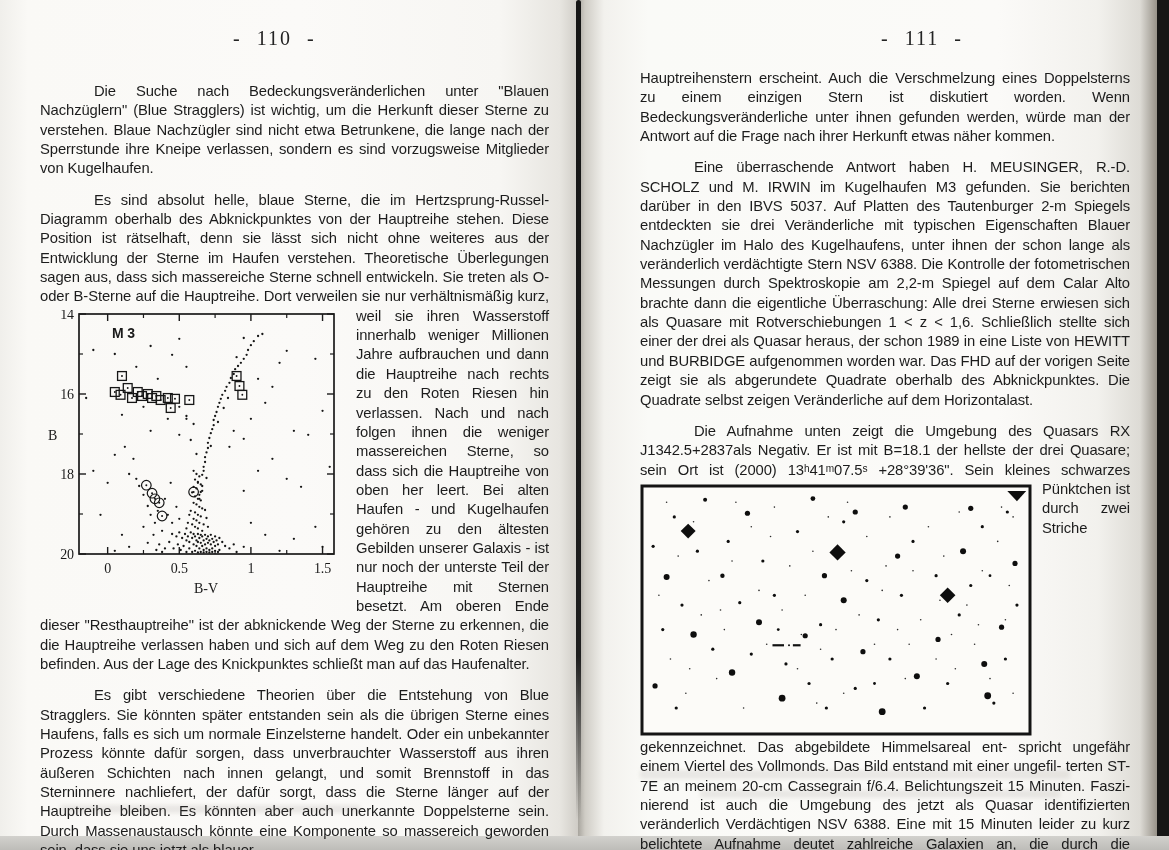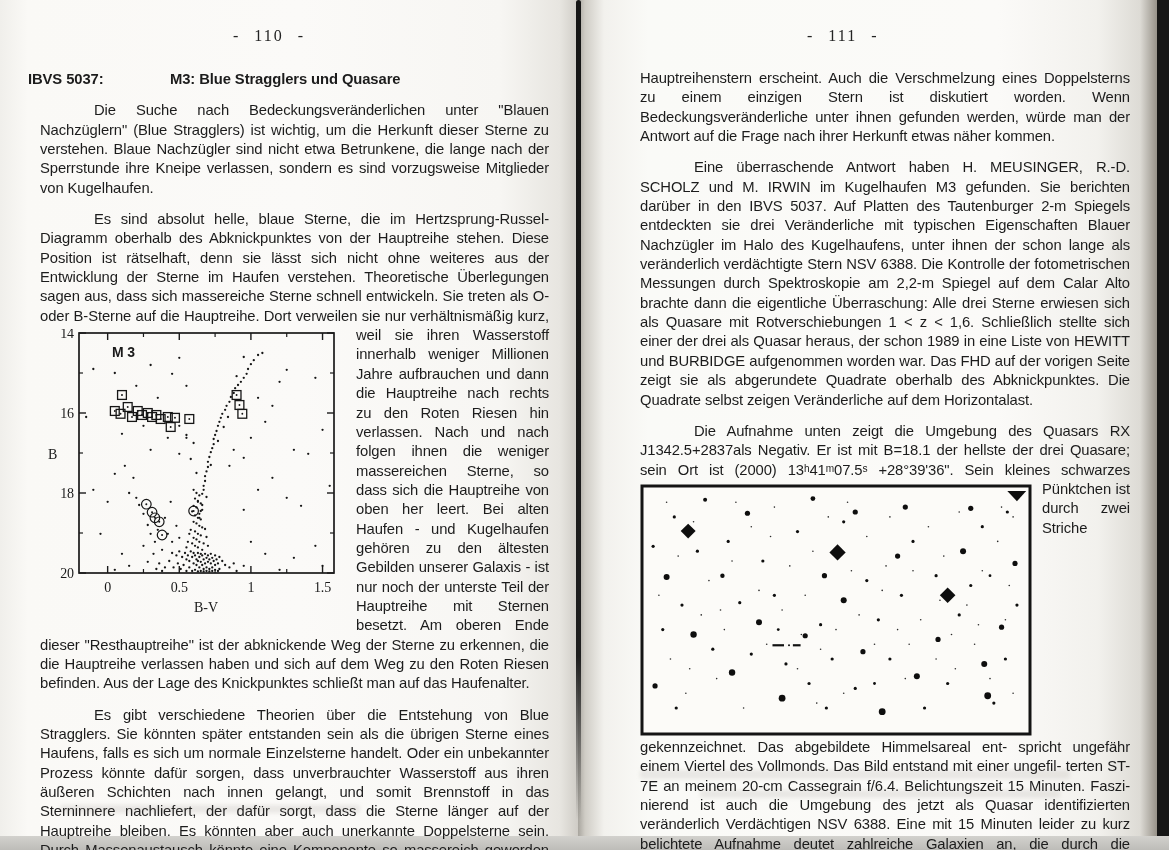--- a/index.html
+++ b/index.html
@@ -10,24 +10,24 @@
   .page{position:absolute;top:0;height:850px;}
   #left-page{left:0;width:578px;
     background:linear-gradient(90deg,#f0efeb 0px,#faf9f6 28px,#fbfaf8 300px,#f7f6f3 500px,#e7e5e0 560px,#cfccc6 578px);}
   #right-page{left:578px;width:579px;
     background:linear-gradient(90deg,#a8a59e 0px,#cfccc5 7px,#f2f1ed 26px,#fafaf7 70px,#fbfaf8 420px,#f2f1ed 520px,#dddbd5 562px,#979289 579px);}
   #seam-line{position:absolute;left:576px;top:0;width:5px;height:820px;
     background:linear-gradient(180deg,#151515 0%,#1e1e1e 80%,rgba(40,40,40,0) 100%);border-radius:3px;}
   #right-edge{position:absolute;left:1157px;top:0;width:12px;height:850px;background:#161616;}
   #bottom-strip{position:absolute;left:0;top:836px;width:1169px;height:14px;
     background:linear-gradient(180deg,#d2d1cd,#bdbcb8);}
-  .pageno{position:absolute;font-family:"Liberation Serif",serif;font-size:16px;
+  .pageno{position:absolute;font-family:"Liberation Serif",serif;font-size:20px;
     letter-spacing:2px;word-spacing:8px;color:#232323;}
   #pageno-110{left:233px;top:27px;}
-  #pageno-111{left:807px;top:27px;}
+  #pageno-111{left:881px;top:27px;}
   .textcol{position:absolute;font-size:14.8px;line-height:19.35px;color:#1c1c1c;
     text-align:justify;letter-spacing:-0.1px;}
   #left-col{left:28px;top:70px;width:533px;}
   #right-col{left:628px;top:57px;width:514px;}
   .heading{font-weight:bold;margin:0 0 9px 0;text-align:left;}
   .heading .hlabel{display:inline-block;width:142px;}
   p{margin:12px;}
   .indent{text-indent:54px;}
   .fig-float{float:left;width:312px;height:288px;margin:3px 4px 1px 0;}
   .img-float{float:left;width:392px;height:252px;margin:4px 10px 2px 0;}
@@ -43,23 +43,20 @@
 <div id="left-page" class="page"></div>
 <div id="right-page" class="page"></div>
 <div id="seam-line"></div>
 <div id="right-edge"></div>
 <div id="bottom-strip"></div>
 
 <div id="pageno-110" class="pageno">- 110 -</div>
 <div id="pageno-111" class="pageno">- 111 -</div>
 
 <div id="left-col" class="textcol">
-  <div class="heading">
-    <span class="hlabel">IBVS 5037:</span><span>M3: Blue Stragglers und Quasare</span>
-  </div>
   <p class="indent">Die Suche nach Bedeckungsveränderlichen unter "Blauen Nachzüglern" (Blue Stragglers) ist wichtig, um die Herkunft dieser Sterne zu verstehen. Blaue Nachzügler sind nicht etwa Betrunkene, die lange nach der Sperrstunde ihre Kneipe verlassen, sondern es sind vorzugsweise Mitglieder von Kugelhaufen.</p>
   <p class="indent"><span>Es sind absolut helle, blaue Sterne, die im Hertzsprung-Russel-Diagramm oberhalb des Abknickpunktes von der Hauptreihe stehen. Diese Position ist rätselhaft, denn sie lässt sich nicht ohne weiteres aus der Entwicklung der Sterne im Haufen verstehen. Theoretische Überlegungen sagen aus, dass sich massereiche Sterne schnell entwickeln. Sie treten als O- oder B-Sterne auf die Hauptreihe. Dort verweilen sie nur verhältnismäßig kurz, weil sie</span>
     <span class="fig-float">
         <svg width="312" height="288" viewBox="0 0 312 288">
           <rect x="39" y="4" width="255" height="240" fill="none" stroke="#1a1a1a" stroke-width="1.7"></rect>
           <line x1="67.65168539325843" y1="244" x2="67.65168539325843" y2="237" stroke="#1a1a1a" stroke-width="1.4"></line>
           <line x1="67.65168539325843" y1="4" x2="67.65168539325843" y2="11" stroke="#1a1a1a" stroke-width="1.4"></line>
           <text x="67.65168539325843" y="263" text-anchor="middle" font-size="14">0</text>
           <line x1="139.28089887640448" y1="244" x2="139.28089887640448" y2="237" stroke="#1a1a1a" stroke-width="1.4"></line>
           <line x1="139.28089887640448" y1="4" x2="139.28089887640448" y2="11" stroke="#1a1a1a" stroke-width="1.4"></line>

